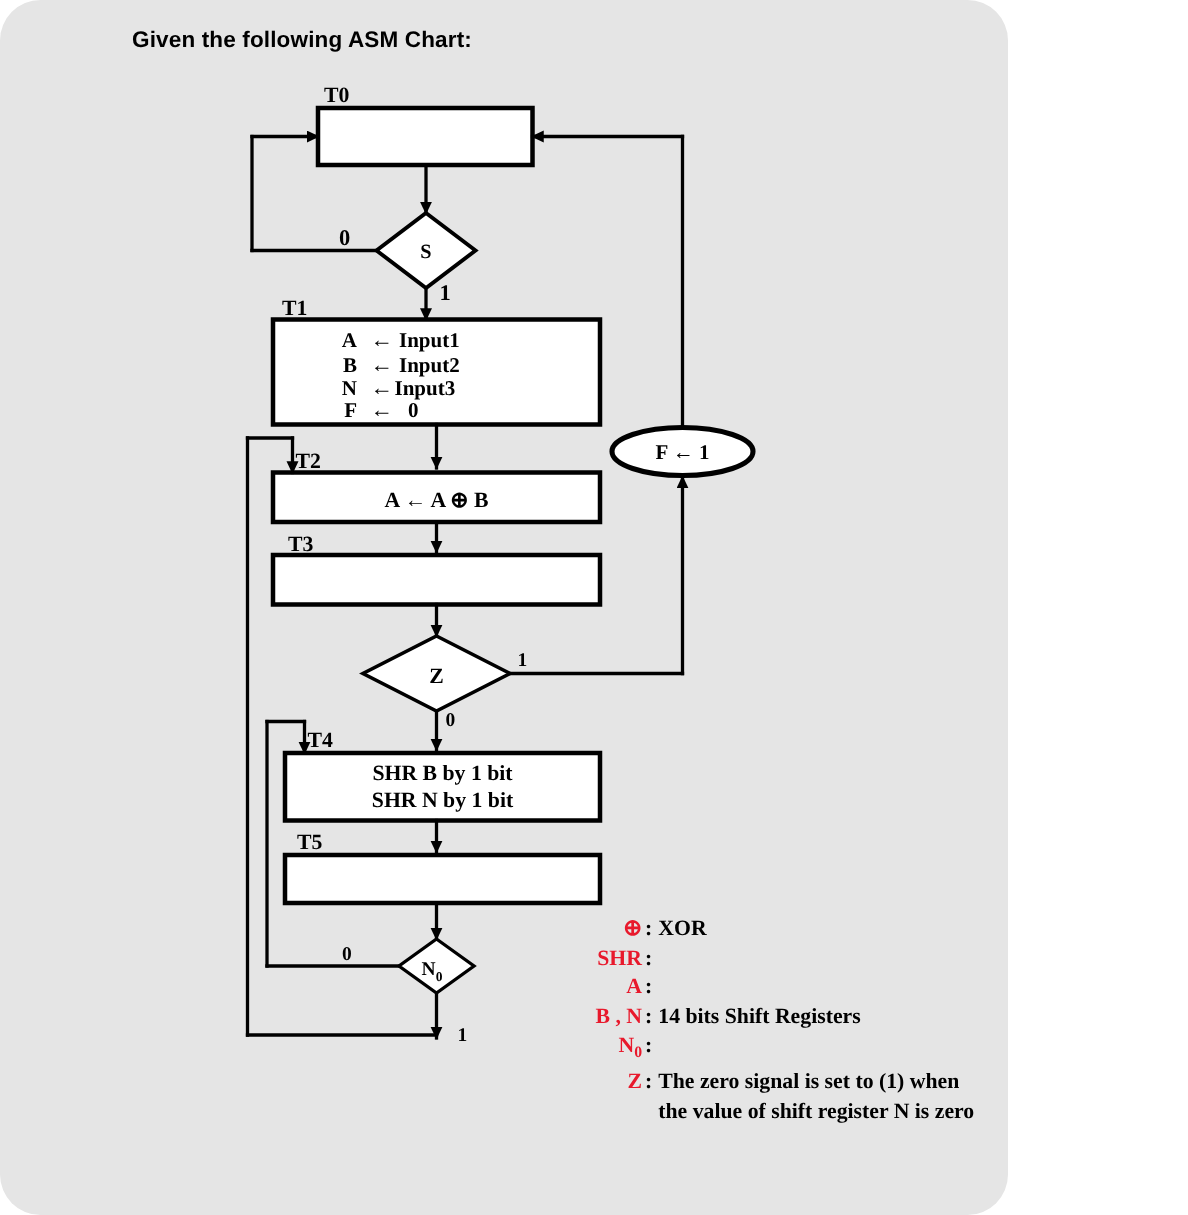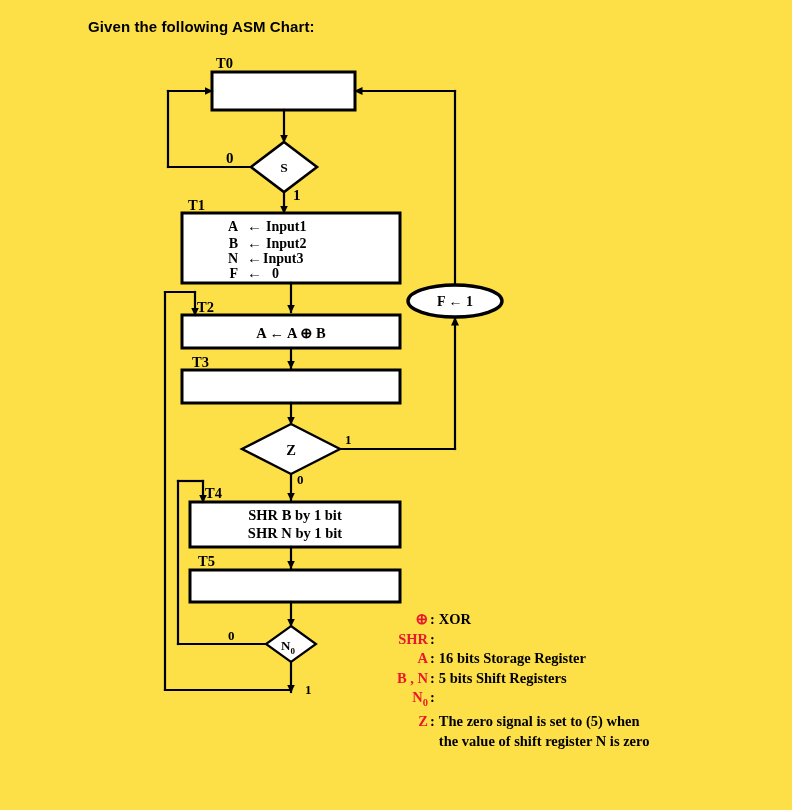--- a/index.html
+++ b/index.html
@@ -9,23 +9,24 @@
   }
   body {
     width: 792px;
     height: 810px;
     position: relative;
     font-family: "Liberation Serif", serif;
     overflow: hidden;
   }
   #page {
     position: relative;
-    width: 792px;
+    width: 672px;
     height: 810px;
-    background: #fde047;
+    background: #e5e5e5;
+    border-radius: 27px;
   }
   .prompt-title {
     position: absolute;
     left: 88px;
     top: 18px;
     font-family: "Liberation Sans", sans-serif;
     font-weight: bold;
     font-size: 15px;
     color: #000000;
     letter-spacing: 0.1px;
@@ -208,34 +209,33 @@
     </div>
 
     <div class="legend-row">
       <span class="legend-sym">SHR</span>
       <span class="legend-colon">:</span>
     </div>
 
     <div class="legend-row">
       <span class="legend-sym">A</span>
       <span class="legend-colon">:</span>
-      <span class="legend-def">16 bits Storage Register</span>
     </div>
 
     <div class="legend-row">
       <span class="legend-sym">B , N</span>
       <span class="legend-colon">:</span>
-      <span class="legend-def">5 bits Shift Registers</span>
+      <span class="legend-def">14 bits Shift Registers</span>
     </div>
 
     <div class="legend-row">
       <span class="legend-sym">N<span class="sub">0</span></span>
       <span class="legend-colon">:</span>
     </div>
 
     <div class="legend-row multiline">
       <span class="legend-sym">Z</span>
       <span class="legend-colon">:</span>
-      <span class="legend-def">The zero signal is set to (5) when the value of shift register N is zero</span>
+      <span class="legend-def">The zero signal is set to (1) when the value of shift register N is zero</span>
     </div>
 
   </div>
 </div>
 
 </body></html>

